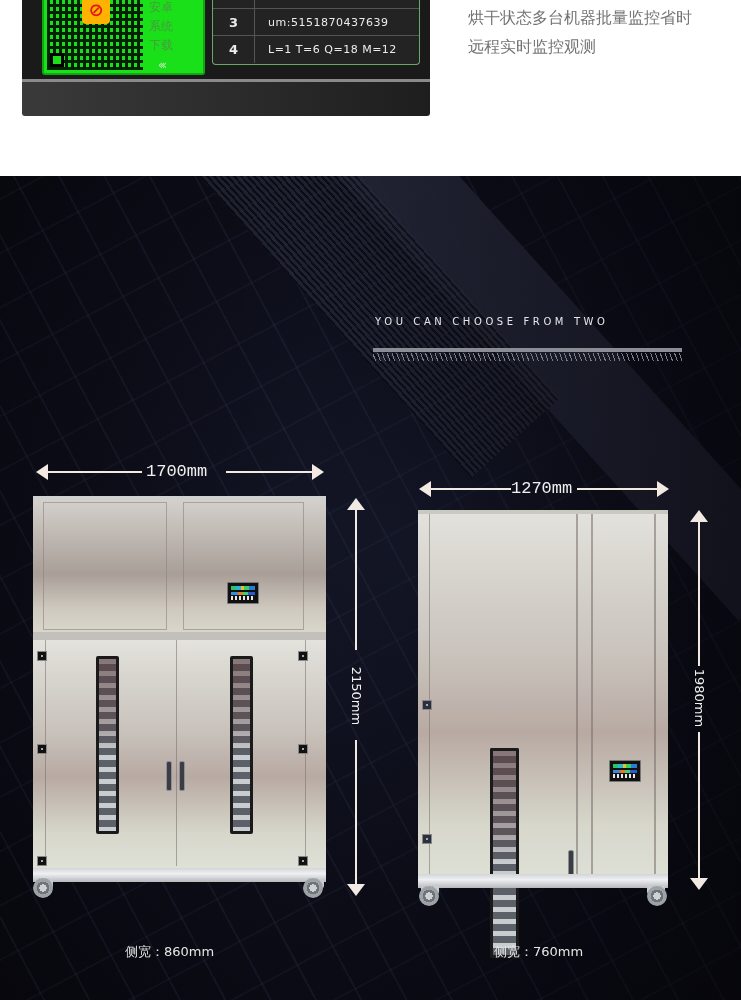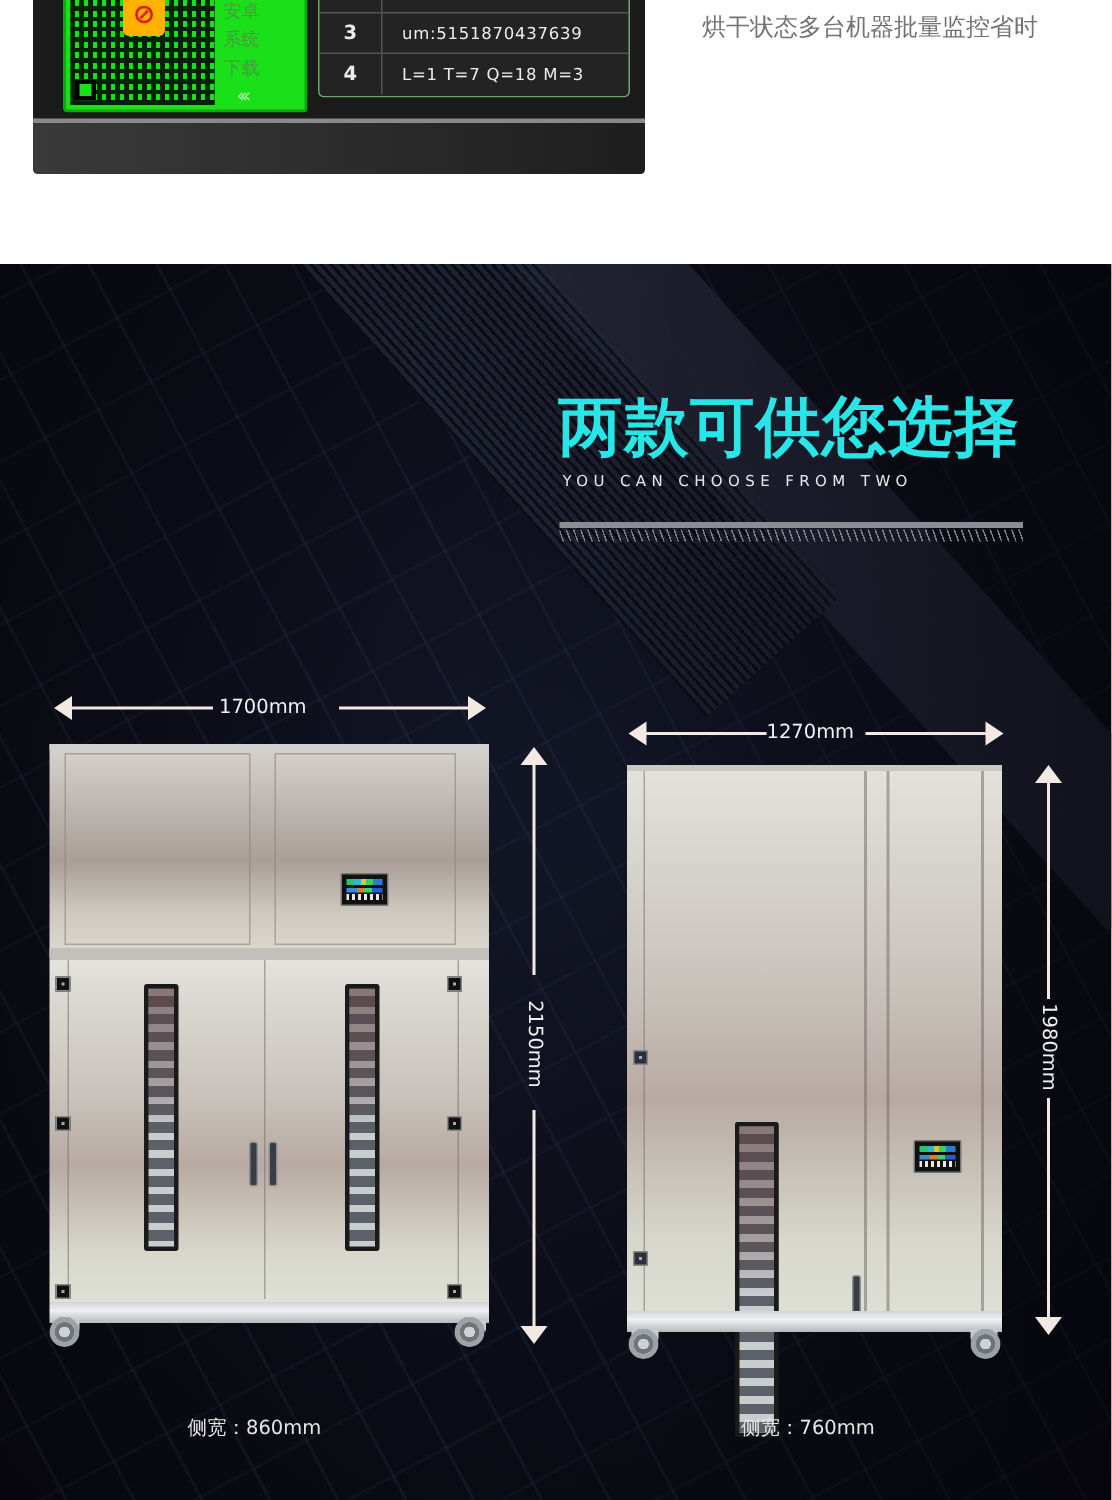--- a/index.html
+++ b/index.html
@@ -61,21 +61,21 @@
   .heading-hatch { position: absolute; left: 373px; top: 177px; width: 309px; height: 8px;
     background: repeating-linear-gradient(70deg, transparent 0 2px, #7b7d86 2px 3px, transparent 3px 4.5px); }
 
   .model-title { position: absolute; color: #f2f2f2; font-size: 27px; line-height: 32px; white-space: nowrap; }
   .dim-h { position: absolute; height: 20px; }
   .dim-h .line { position: absolute; top: 9px; height: 2px; background: #f3e9e3; }
   .dim-h .arr-l, .dim-h .arr-r { position: absolute; top: 2px; width: 0; height: 0;
     border-top: 8px solid transparent; border-bottom: 8px solid transparent; }
   .dim-h .arr-l { left: 0; border-right: 12px solid #f3e9e3; }
   .dim-h .arr-r { right: 0; border-left: 12px solid #f3e9e3; }
-  .dim-h .lbl { position: absolute; top: 1px; color: #f0f0f0; font-size: 13px; line-height: 18px; white-space: nowrap; }
+  .dim-h .lbl { position: absolute; top: 1px; color: #f0f0f0; font-size: 17px; line-height: 18px; white-space: nowrap; font-family: Liberation Mono, monospace; }
 
   .dim-v { position: absolute; width: 20px; }
   .dim-v .line { position: absolute; left: 9px; width: 2px; background: #f3e9e3; }
   .dim-v .arr-t, .dim-v .arr-b { position: absolute; left: 1px; width: 0; height: 0;
     border-left: 9px solid transparent; border-right: 9px solid transparent; }
   .dim-v .arr-t { top: 0; border-bottom: 12px solid #f3e9e3; }
   .dim-v .arr-b { bottom: 0; border-top: 12px solid #f3e9e3; }
   .dim-v .lbl { position: absolute; left: 10px; color: #f0f0f0; font-size: 13px; white-space: nowrap;
     transform: translate(-50%, -50%) rotate(90deg); }
 
@@ -128,37 +128,37 @@
         <div class="info-row" style="top:-6px;">
           <div class="info-num">2</div>
           <div class="info-val">UL763246312</div>
         </div>
         <div class="info-row" style="top:21px;">
           <div class="info-num">3</div>
           <div class="info-val">um:5151870437639</div>
         </div>
         <div class="info-row" style="top:48px;">
           <div class="info-num">4</div>
-          <div class="info-val">L=1 T=7 Q=18 M=3</div>
+          <div class="info-val">L=1 T=6 Q=18 M=12</div>
         </div>
       </div>
     </div>
   </div>
   <div class="desc">
     <div>烘干状态多台机器批量监控省时</div>
+    <div>远程实时监控观测</div>
   </div>
 </div>
 
 <div class="dark">
   <div class="bg-lines"></div>
   <div class="beam"></div>
   <div class="beam-grill"></div>
   <div class="vignette"></div>
 
-  <div class="heading-cn">两款可供您选择</div>
   <div class="heading-en">YOU CAN CHOOSE FROM TWO</div>
   <div class="heading-bar"></div>
   <div class="heading-hatch"></div>
 
 
   <div class="dim-h" style="left:36px; top:286px; width:288px;">
     <div class="arr-l"></div>
     <div class="line" style="left:10px; width:96px;"></div>
     <div class="lbl" style="left:110px;">1700mm</div>
     <div class="line" style="left:190px; width:88px;"></div>

